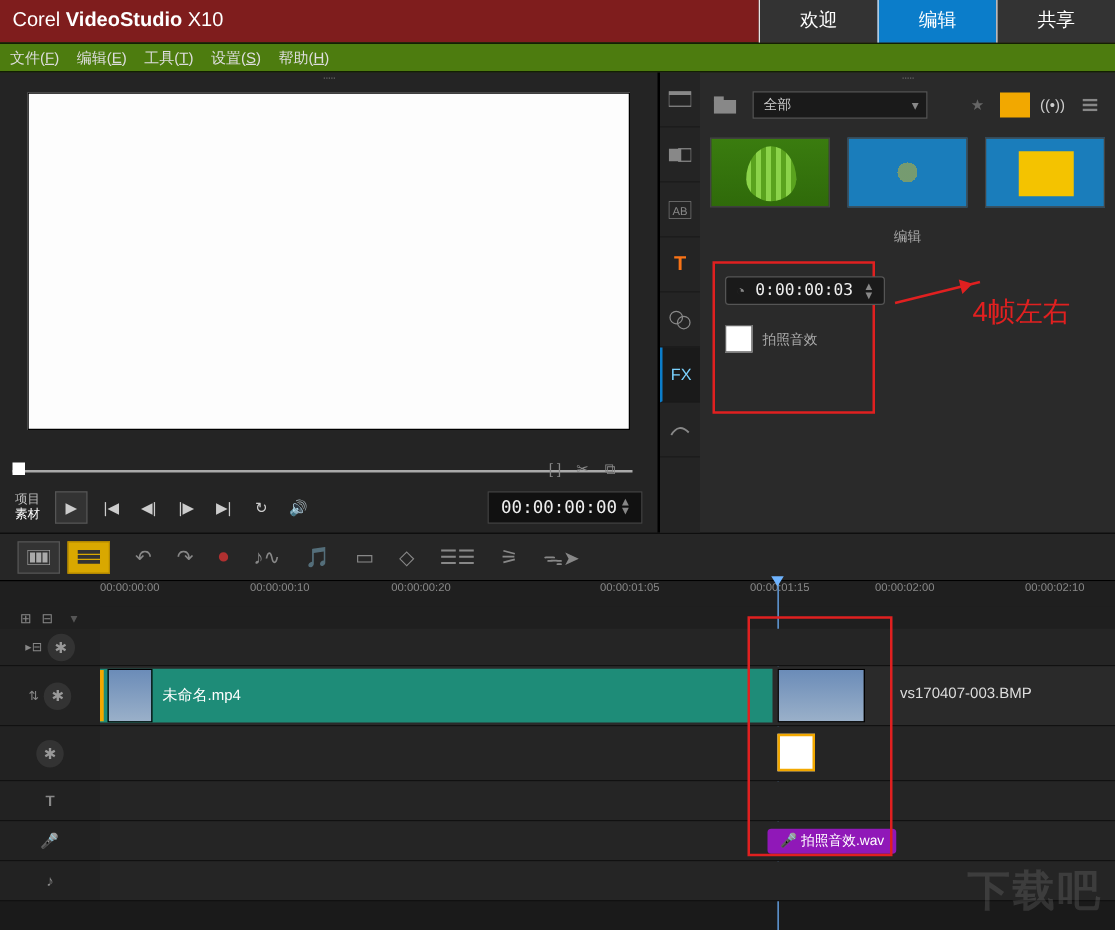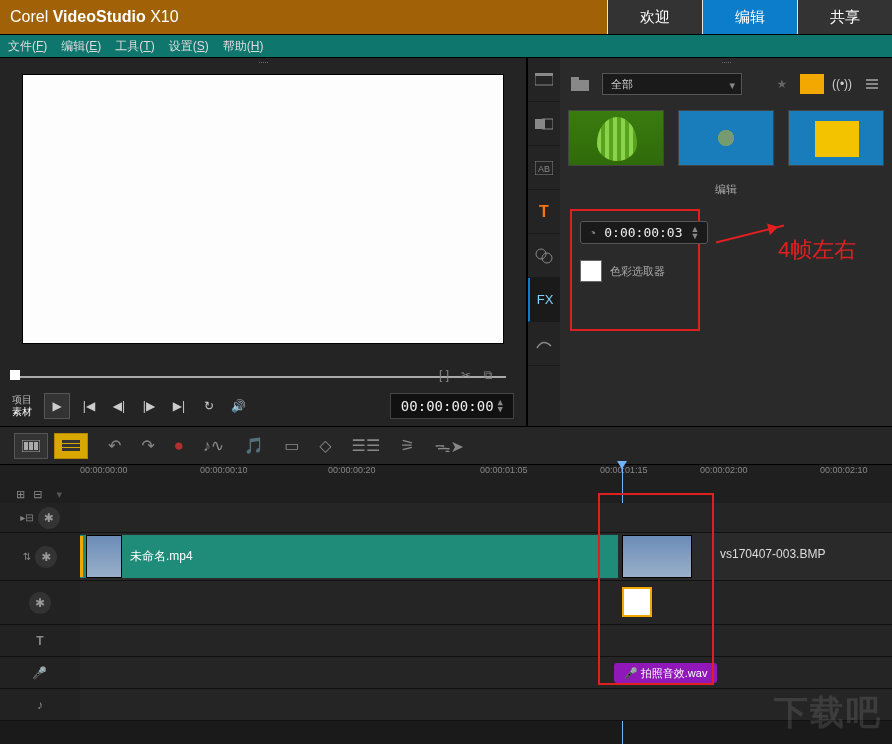--- a/index.html
+++ b/index.html
@@ -8,38 +8,38 @@
     font-family: "Microsoft YaHei", Arial, sans-serif;
     font-size: 12px;
     color: #ccc;
     width: 892px;
     height: 744px;
     overflow: hidden;
     position: relative;
   }
   .titlebar {
     height: 34px;
-    background: #a16207;
+    background: #7f1d1d;
     display: flex;
     align-items: center;
     padding-left: 10px;
   }
   .logo { color: #fff; font-size: 16px; font-weight: 300; }
   .logo b { font-weight: 700; }
   .top-tabs {
     position: absolute; right: 0; top: 0; display: flex; height: 34px;
   }
   .top-tab {
     width: 95px; text-align: center; line-height: 34px;
     font-size: 15px; color: #fff; background: #333; border-left: 1px solid #e5e5e5;
     cursor: pointer;
   }
   .top-tab.active { background: #0b7dca; }
   .menubar {
-    height: 24px; background: #0f766e; display: flex; align-items: center;
+    height: 24px; background: #4d7c0f; display: flex; align-items: center;
     padding-left: 8px; gap: 14px; font-size: 12px; color: #ddd;
     border-top: 1px solid #000; border-bottom: 1px solid #000;
   }
   .menu-item { cursor: pointer; }
   .menu-item u { text-decoration: underline; }
   .main-row { display: flex; height: 368px; }
   .preview-pane { width: 528px; background: #242424; display: flex; flex-direction: column; }
   .pane-top-dots { height: 8px; display: flex; justify-content: center; align-items: center; gap: 1px; }
   .pane-top-dots span { width: 1px; height: 1px; background: #666; }
   .preview-wrap { flex: 1; padding: 8px 22px; }
@@ -282,21 +282,21 @@
       <div class="lib-sub-hdr">编辑</div>
       <div style="position:relative">
         <div class="edit-box">
           <div class="tc-input">
             <span class="clock">◔</span>
             <span class="tc-val">0:00:00:03</span>
             <span class="spinner">▲<br>▼</span>
           </div>
           <div class="color-swatch-row">
             <div class="color-swatch"></div>
-            <span style="font-size:11px;color:#aaa">色彩选取器</span>
+            <span style="font-size:11px;color:#aaa">拍照音效</span>
           </div>
         </div>
         <div class="annot-arrow" style="left:155px; top:30px; transform: rotate(-14deg)"></div>
         <div class="annot" style="left:218px; top:32px">4帧左右</div>
       </div>
     </div>
   </div>
 </div>
 
 <div class="timeline">
@@ -326,21 +326,21 @@
     <span class="tl-tool">▭</span>
     <span class="tl-tool">◇</span>
     <span class="tl-tool">☰☰</span>
     <span class="tl-tool">⚞</span>
     <span class="tl-tool">ᯓ➤</span>
   </div>
 
   <div class="tl-ruler">
     <span class="tick" style="left:0px">00:00:00:00</span>
     <span class="tick" style="left:120px">00:00:00:10</span>
-    <span class="tick" style="left:248px">00:00:00:20</span>
+    <span class="tick" style="left:233px">00:00:00:20</span>
     <span class="tick" style="left:400px">00:00:01:05</span>
     <span class="tick" style="left:520px">00:00:01:15</span>
     <span class="tick" style="left:620px">00:00:02:00</span>
     <span class="tick" style="left:740px">00:00:02:10</span>
     <div class="playhead-line" style="left:542px"></div>
   </div>
 
   <div class="zoom-row">
     <span>⊞</span>
     <span>⊟</span>

